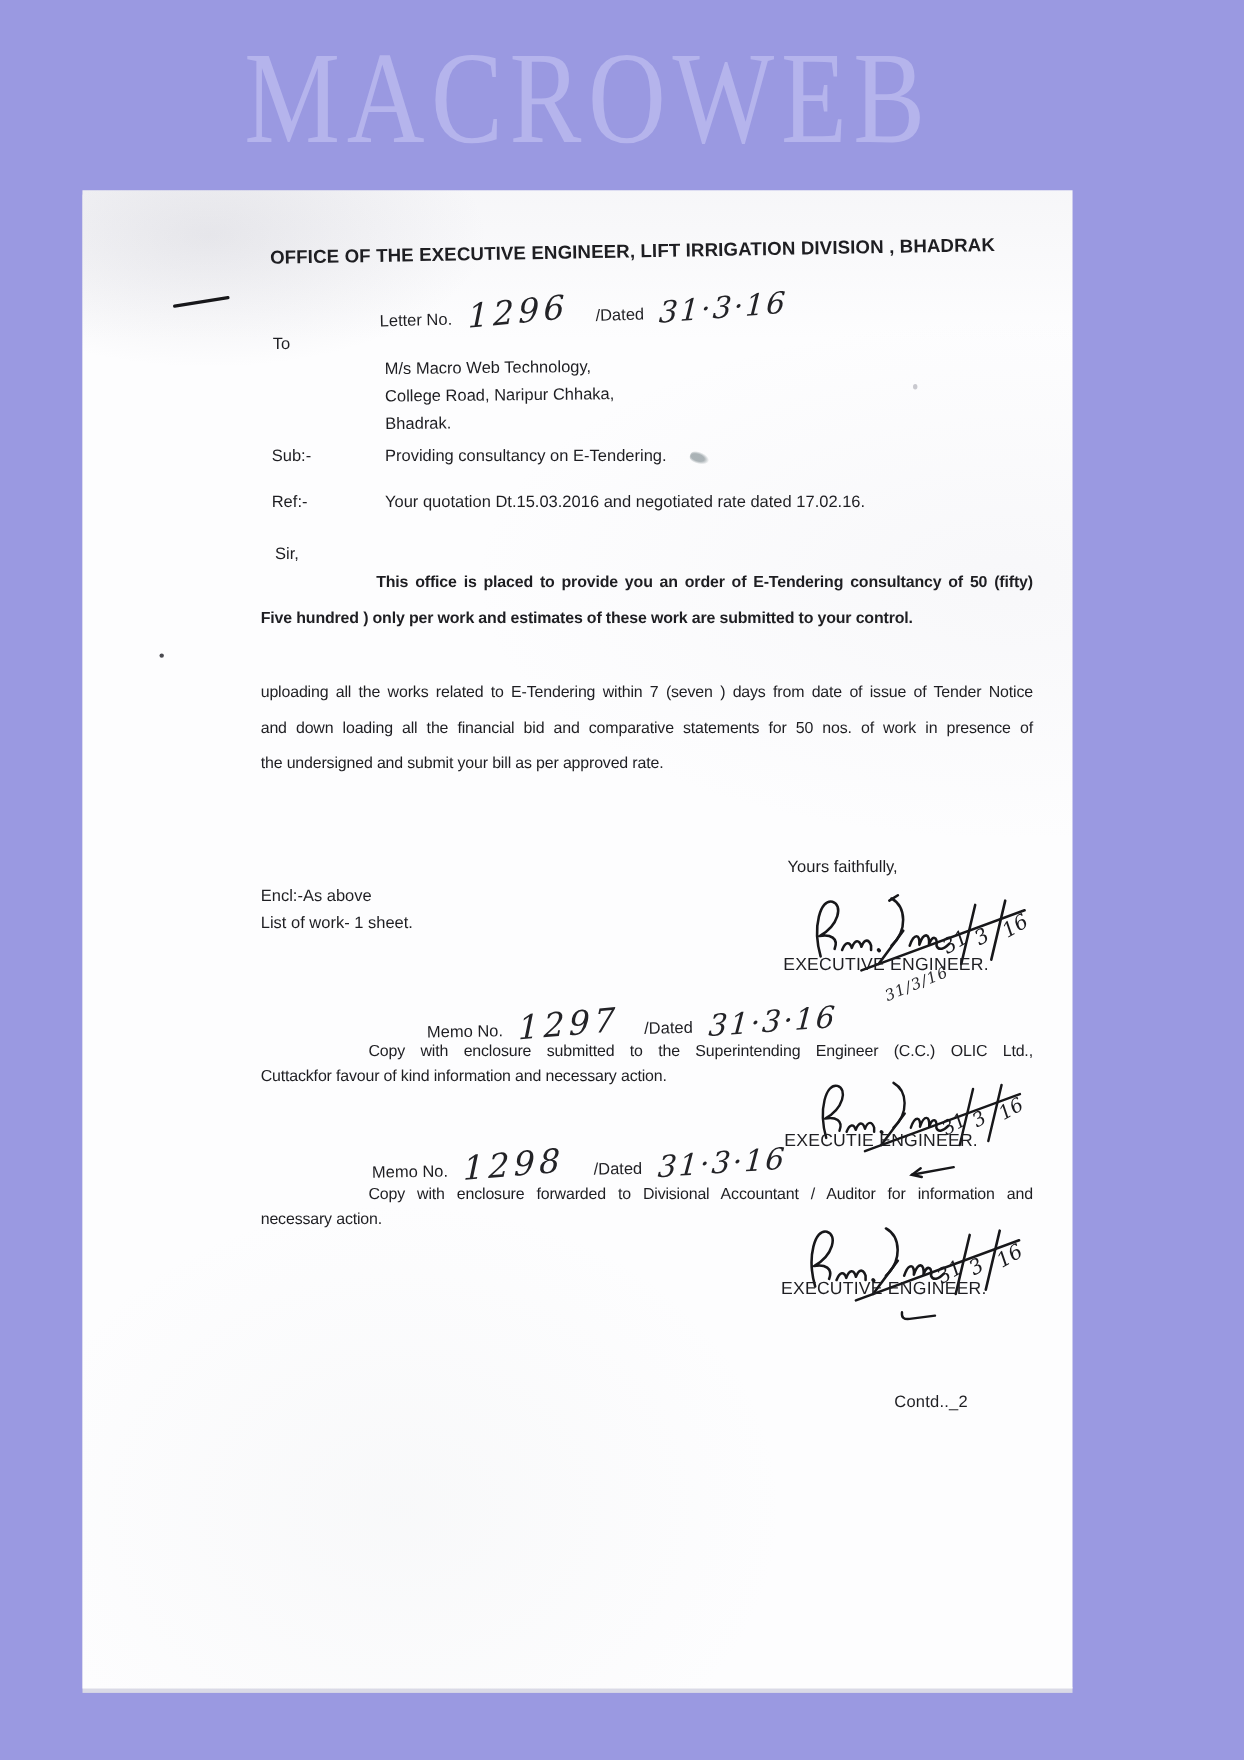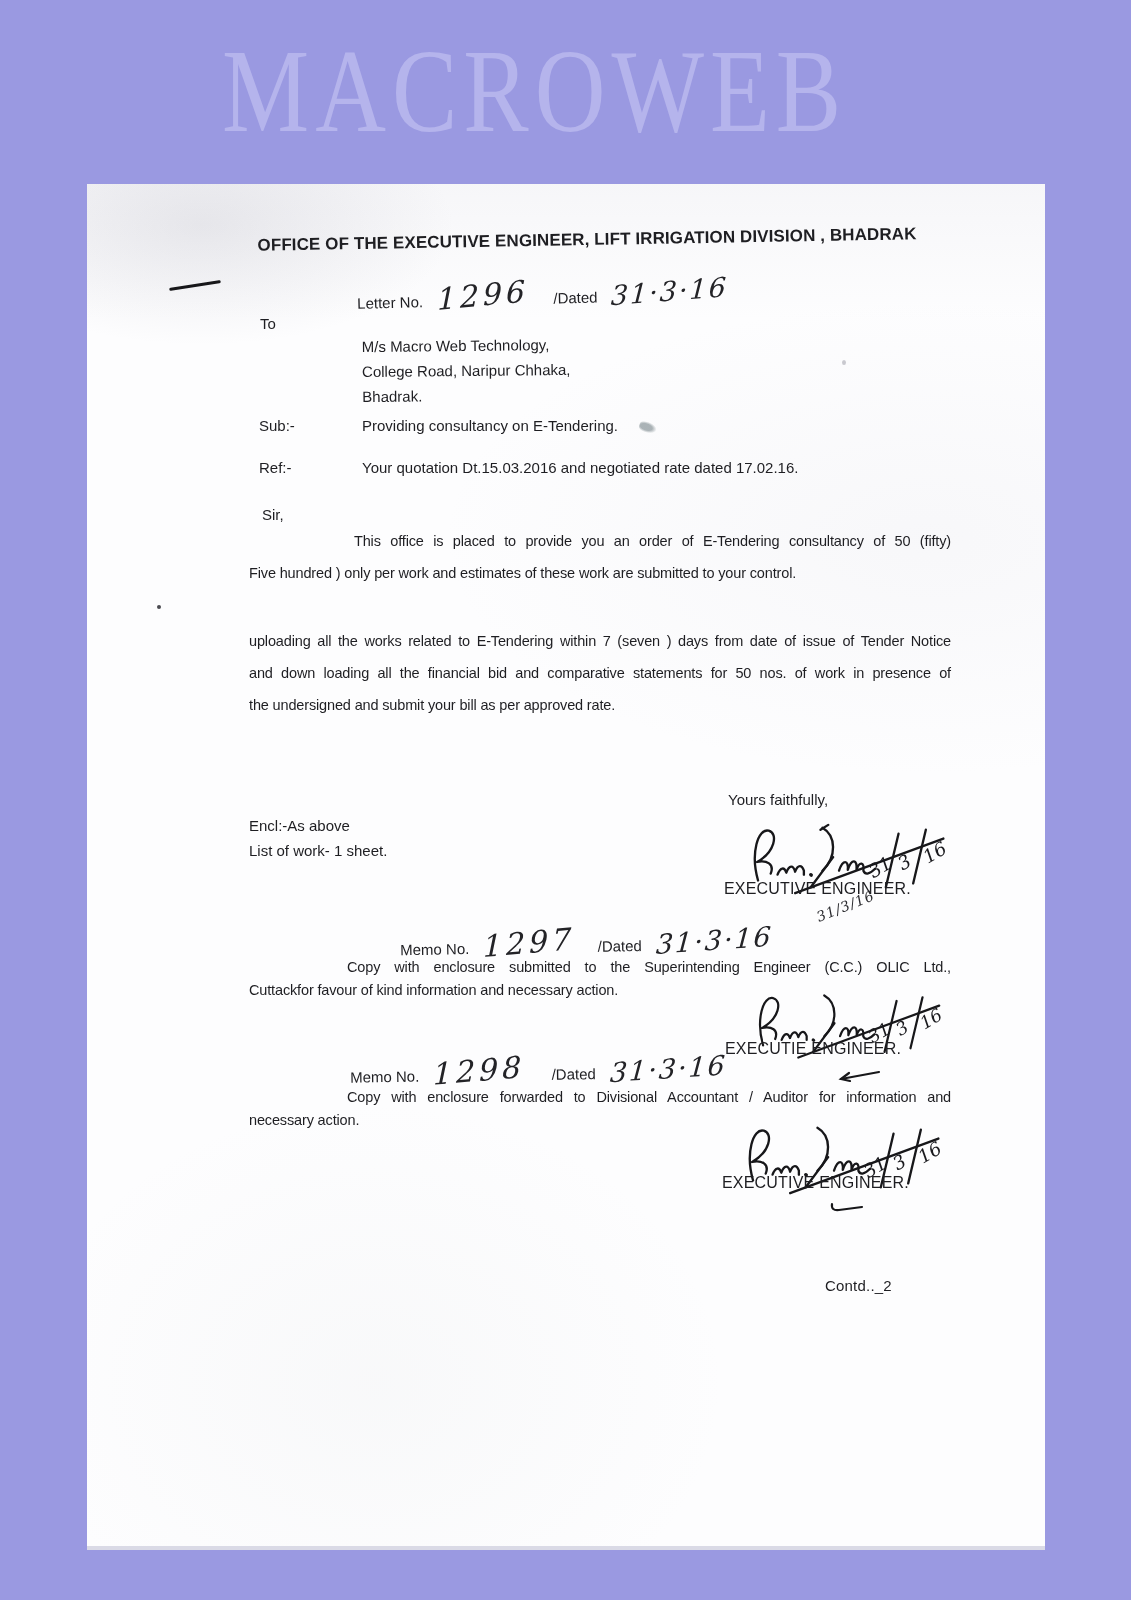--- a/index.html
+++ b/index.html
@@ -4,39 +4,38 @@
 <style>
   :root{
     --frame:#9a99e1;
     --wm:#b5b4ec;
     --page:#fdfdfe;
     --ink:#1e1e22;
     --pen:#17171a;
   }
   html,body{margin:0;padding:0;background:var(--frame);}
   .canvas{
-    position:relative;width:1131px;height:1600px;background:var(--frame);
+    position:relative;width:975px;height:1600px;background:var(--frame);
     overflow:hidden;font-family:"Liberation Sans",sans-serif;color:var(--ink);
   }
   .watermark{
     position:absolute;left:222px;top:22px;width:700px;
     font-family:"Liberation Serif",serif;font-size:98px;font-weight:400;
     letter-spacing:6px;color:var(--wm);transform:scale(1.0,1.22);
     transform-origin:left top;white-space:nowrap;
   }
   .page{
-    position:absolute;left:75px;top:184px;width:958px;height:1362px;
+    position:absolute;left:75px;top:173px;width:958px;height:1362px;
     background:var(--page);
     background-image:
       radial-gradient(ellipse 420px 200px at 12% 3%, rgba(165,165,178,.22), transparent 60%),
       radial-gradient(ellipse 700px 340px at 88% 26%, rgba(200,200,212,.10), transparent 70%),
       radial-gradient(ellipse 500px 400px at 30% 88%, rgba(205,210,212,.10), transparent 70%),
       linear-gradient(180deg, rgba(205,205,216,.14), rgba(255,255,255,0) 10%);
     box-shadow:0 4px 0 #dadae6;
-    margin-left:12px;
   }
   .abs{position:absolute;}
   .doc-header{
     left:115px;top:46px;width:770px;text-align:center;
     font-size:17px;font-weight:700;letter-spacing:.1px;transform:rotate(-1deg);
     white-space:nowrap;
   }
   .label{font-size:15px;}
   .body-txt{font-size:15px;}
   .hw{
@@ -106,21 +105,21 @@
     <div class="abs body-txt" style="left:275px;top:233px;">Providing consultancy on E-Tendering.</div>
     <div class="abs smudge"></div>
 
     <div class="abs label" style="left:172px;top:275px;">Ref:-</div>
     <div class="abs body-txt" style="left:275px;top:275px;">Your quotation Dt.15.03.2016 and negotiated rate dated 17.02.16.</div>
 
     <div class="abs label" style="left:175px;top:322px;">Sir,</div>
 
     <div class="abs margin-dot"></div>
 
-    <div class="abs para" style="top:341px;">
+    <div class="abs para" style="top:341px;font-weight:bold;">
       <div class="jline indent1">This office is placed to provide  you  an order of E-Tendering consultancy of 50 (fifty)</div>
       <div class="jline jlast" style="text-align-last:left;">Five hundred ) only per work and estimates of these work are submitted to your control.</div>
     </div>
 
     <div class="abs para" style="top:441px;">
       <div class="jline">uploading all the works related to E-Tendering within 7 (seven ) days from date of issue of Tender Notice</div>
       <div class="jline">and down loading all the financial bid and comparative statements for 50 nos. of work in presence  of</div>
       <div class="jline jlast" style="text-align-last:left;">the undersigned and submit your bill as per approved rate.</div>
     </div>
 

